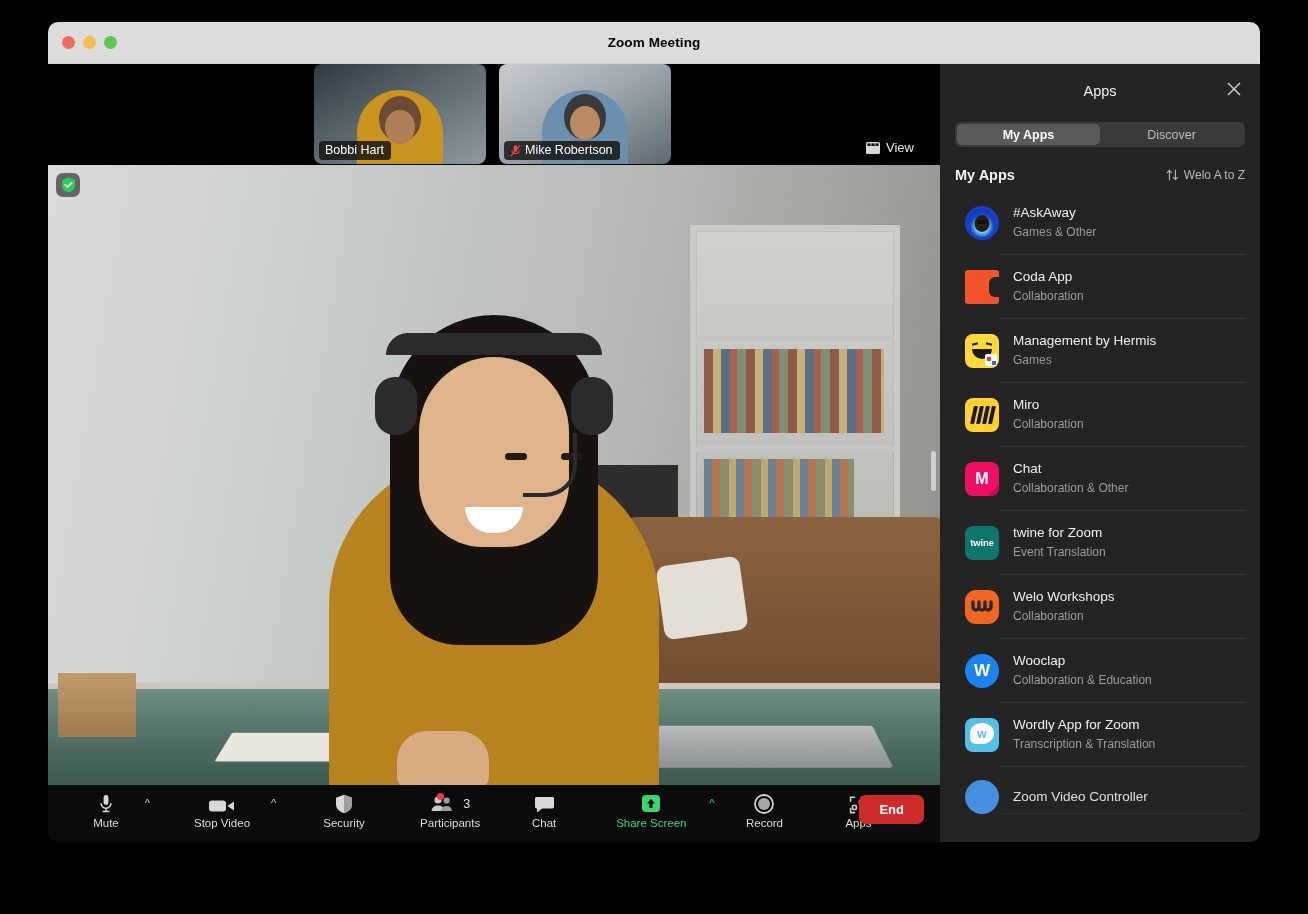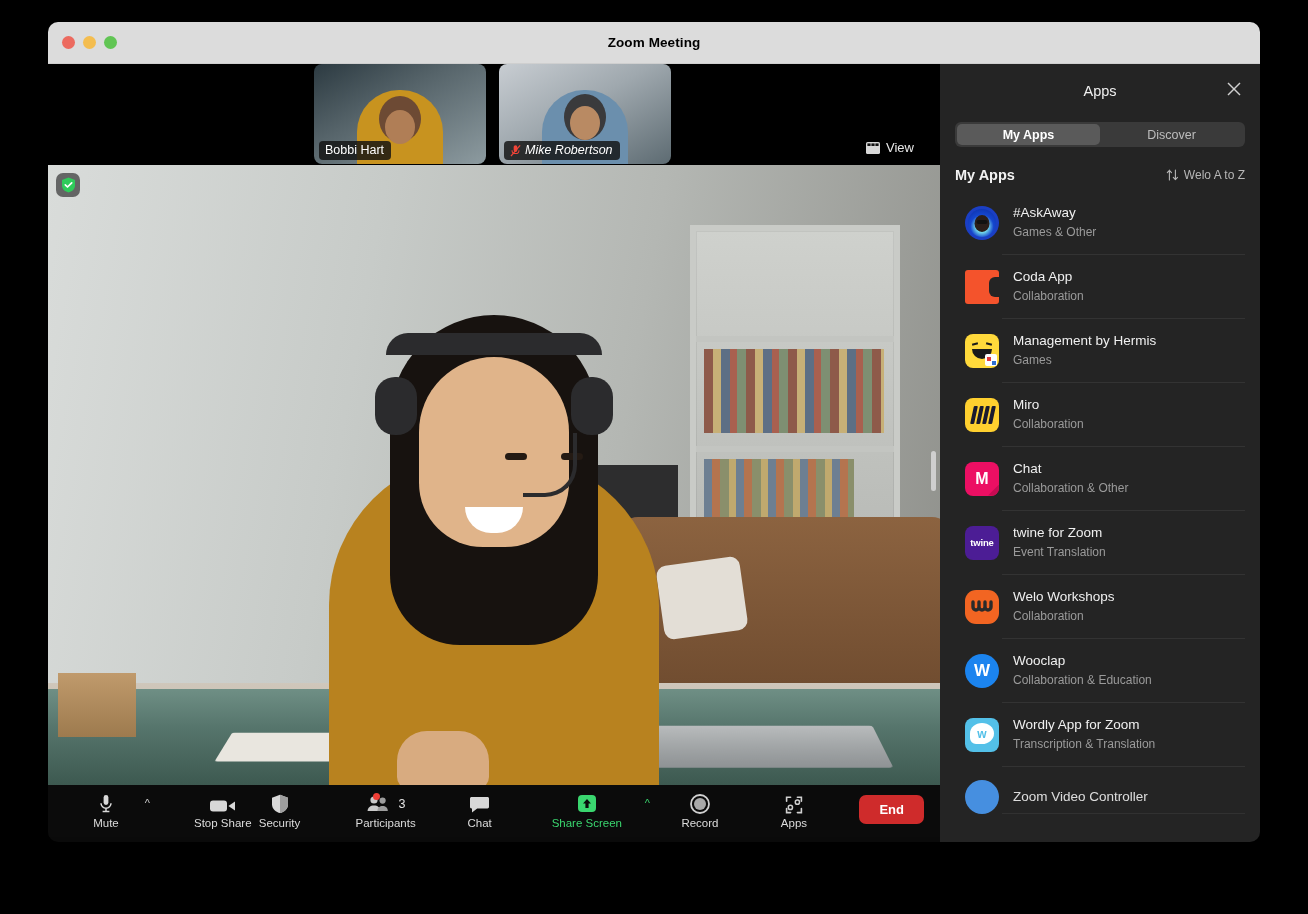--- a/index.html
+++ b/index.html
@@ -38,21 +38,21 @@
   
   .stage { position:relative; width:892px; height:778px; background:#0a0a0a; }
 
   .strip { position:relative; height:101px; background:#000; }
   .thumbs { position:absolute; left:266px; top:0; display:flex; gap:13px; }
   .thumb {
     position:relative; width:172px; height:100px;
     border-radius:8px; overflow:hidden;
   }
   .thumb.t1{ background:linear-gradient(150deg,#2c3a41 0%,#56646a 40%,#8d9ba0 100%); }
-  .thumb.t2{ background:linear-gradient(150deg,#c8cdd2 0%,#9fa8ae 45%,#5d6b72 100%);font-style:italic; }
+  .thumb.t2{ background:linear-gradient(150deg,#c8cdd2 0%,#9fa8ae 45%,#5d6b72 100%); }
   .th-person {
     position:absolute; left:50%; bottom:0; transform:translateX(-50%);
     width:86px; height:74px; border-radius:42px 42px 0 0;
   }
   .t1 .th-person{ background:#c8931f; }
   .t1 .th-head{
     position:absolute; left:50%; top:6px; transform:translateX(-50%);
     width:42px; height:46px; border-radius:50%; background:#6d4a34;
   }
   .t1 .th-face{
@@ -346,25 +346,25 @@
             <div class="caret">^</div>
           </div>
 
           <div class="tb-item" style="margin-left:60px;">
             <div class="tb-ico">
               <svg width="26" height="16" viewBox="0 0 26 16">
                 <rect x="0" y="2.6" width="17" height="11" rx="3" fill="#d8d8d8"></rect>
                 <path d="M18.4 8 25 3.6v8.8z" fill="#d8d8d8"></path>
               </svg>
             </div>
-            <div class="tb-label">Stop Share</div>
+            <div class="tb-label">Stop Video</div>
             <div class="caret" style="right:-26px;">^</div>
           </div>
 
-          <div class="tb-item" style="">
+          <div class="tb-item" style="margin-left:66px;">
             <div class="tb-ico">
               <svg width="18" height="20" viewBox="0 0 18 20">
                 <path d="M9 0.8 17 3.8v6.4c0 5.2-4.3 8-8 8.9-3.7-.9-8-3.7-8-8.9V3.8z" fill="#d8d8d8"></path>
                 <path d="M9 0.8 17 3.8v6.4c0 5.2-4.3 8-8 8.9z" fill="#9e9e9e"></path>
               </svg>
             </div>
             <div class="tb-label">Security</div>
           </div>
 
           <div class="tb-item" style="margin-left:48px;">
@@ -510,21 +510,21 @@
               <span style="position:relative;z-index:2;font-size:16px;">M</span>
               <div style="position:absolute;right:0;bottom:0;width:11px;height:11px;background:#c70b52;clip-path:polygon(100% 0,100% 100%,0 100%);"></div>
             </div>
             <div>
               <div class="app-name">Chat</div>
               <div class="app-cat">Collaboration &amp; Other</div>
             </div>
           </div>
 
           <div class="app-row">
-            <div class="app-ico" style="background:#4c1d95;font-size:9.5px;letter-spacing:-.2px;">
+            <div class="app-ico" style="background:#0f766e;font-size:9.5px;letter-spacing:-.2px;">
               <span>twine</span>
             </div>
             <div>
               <div class="app-name">twine for Zoom</div>
               <div class="app-cat">Event Translation</div>
             </div>
           </div>
 
           <div class="app-row">
             <div class="app-ico" style="background:#f26522;border-radius:11px;">

